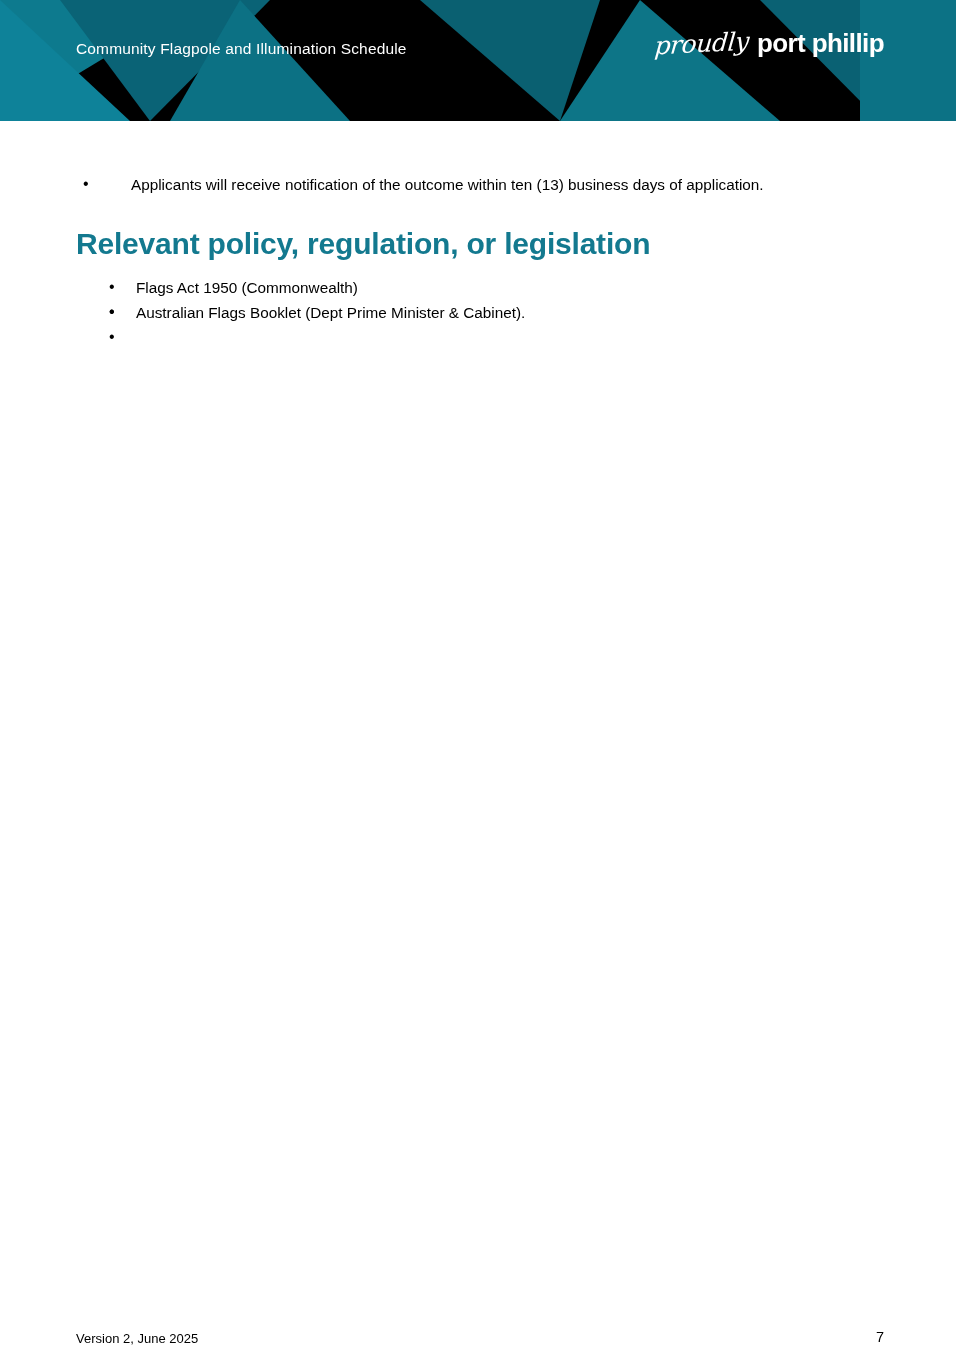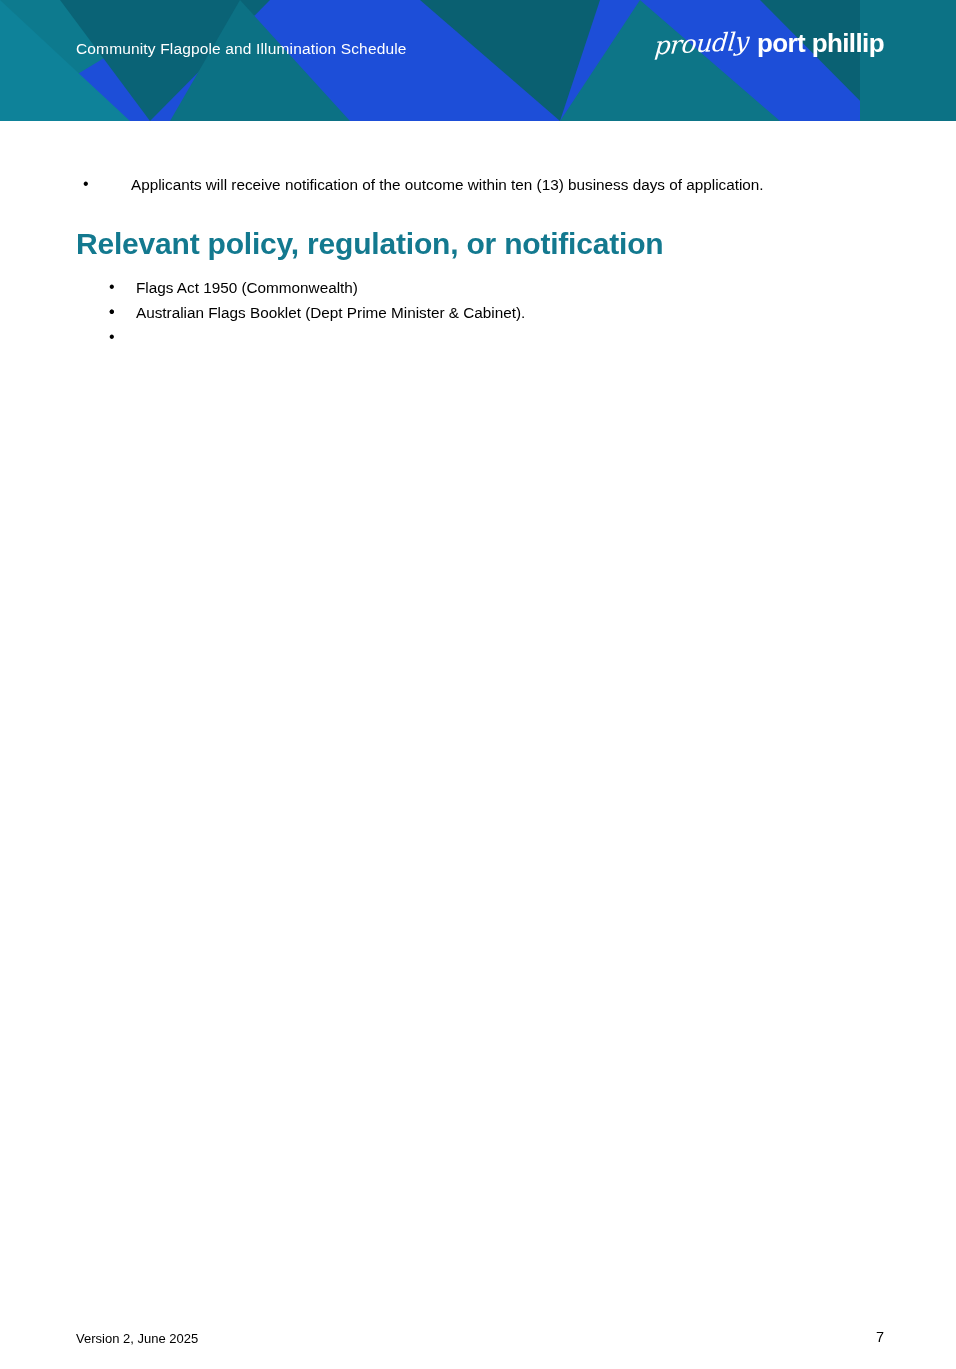--- a/index.html
+++ b/index.html
@@ -15,21 +15,21 @@
     overflow: hidden;
   }
 
   
   .header-banner {
     position: absolute;
     top: 0;
     left: 0;
     width: 956px;
     height: 121px;
-    background: #1d4ed8;
+    background: #000000;
     overflow: hidden;
   }
   .header-banner .facet {
     position: absolute;
     opacity: 1;
   }
   .f1 {
     top: 0; left: 0;
     width: 0; height: 0;
     border-top: 121px solid #0d7a8e;
@@ -212,21 +212,21 @@
 
 <div class="content">
 
   <ul class="intro-list">
     <li class="intro-item">
       <span class="bullet">•</span>
       <span>Applicants will receive notification of the outcome within ten (13) business days of application.</span>
     </li>
   </ul>
 
-  <h1 class="section-heading">Relevant policy, regulation, or notification</h1>
+  <h1 class="section-heading">Relevant policy, regulation, or legislation</h1>
 
   <ul class="ref-list">
     <li>
       <span class="bullet">•</span>
       <span>Flags Act 1950 (Commonwealth)</span>
     </li>
     <li>
       <span class="bullet">•</span>
     </li>
     <li>

